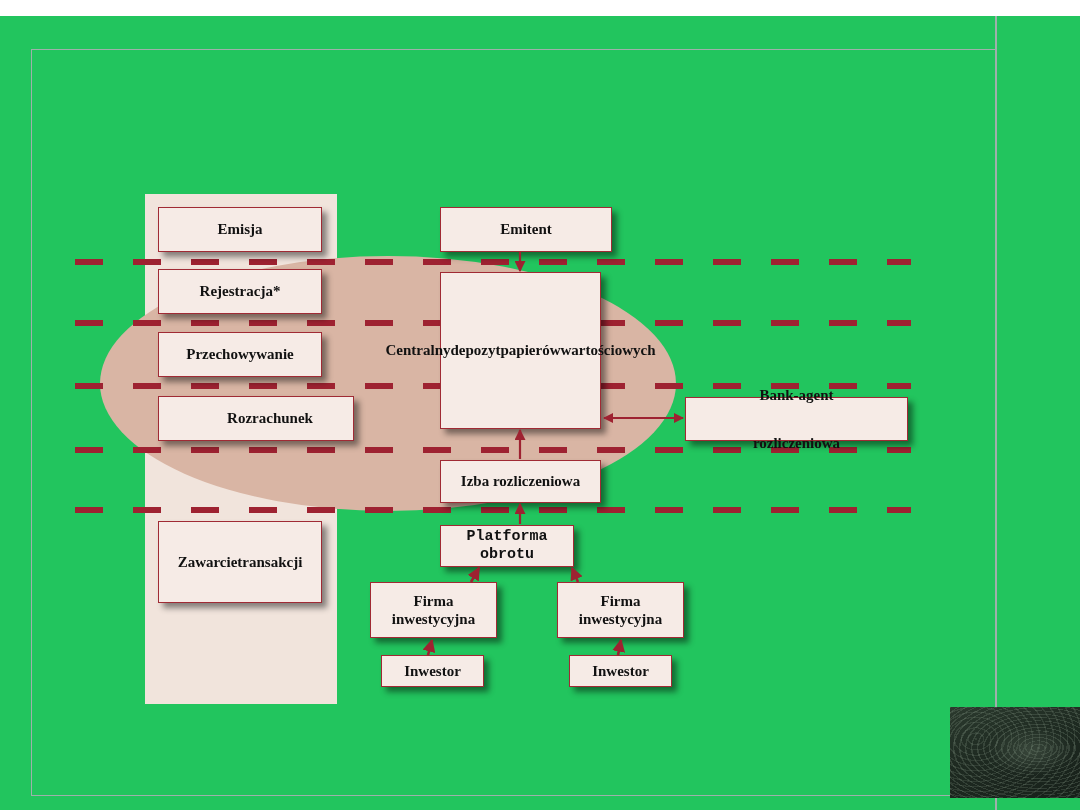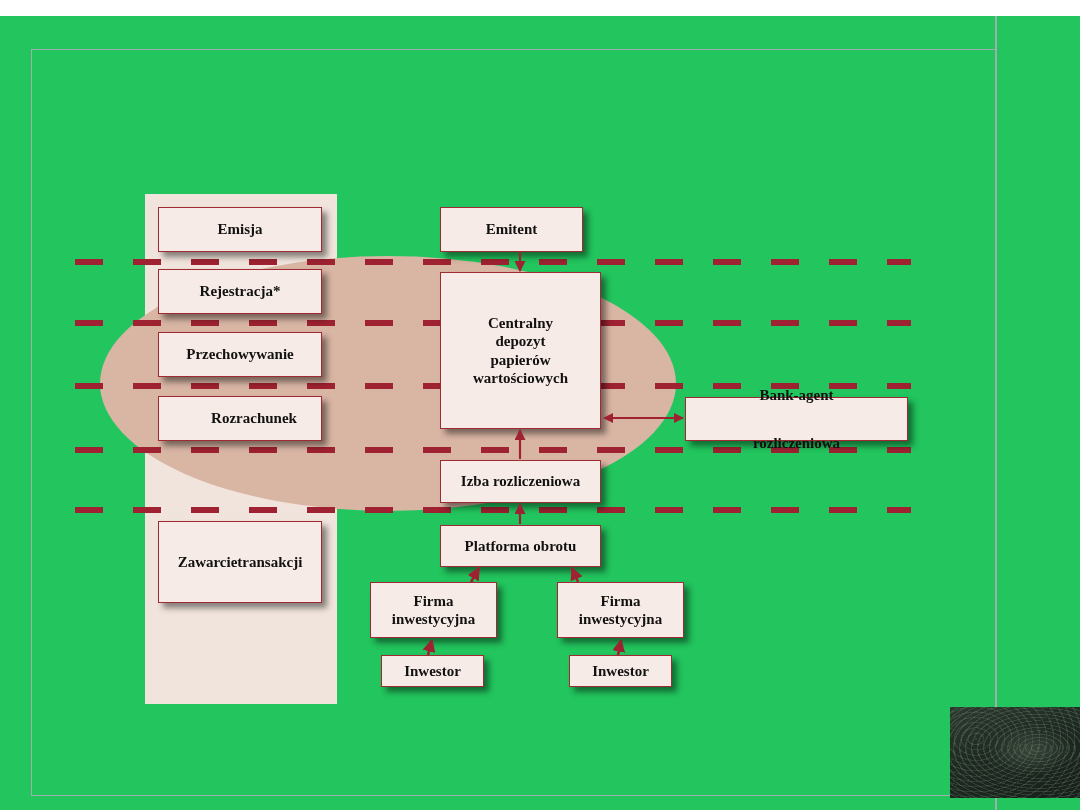--- a/index.html
+++ b/index.html
@@ -143,51 +143,51 @@
   </div>
 
   <div class="node" style="left:158px; top:316px; width:164px; height:45px;">
     <span>Przechowywanie</span>
   </div>
 
   <div class="node" style="left:158px; top:253px; width:164px; height:45px;">
     <span>Rejestracja*</span>
   </div>
 
-  <div class="node" style="left:158px; top:380px; width:164px; height:45px;padding-left:32px;">
+  <div class="node" style="left:158px; top:380px; width:196px; height:45px;padding-left:32px;">
     <span>Rozrachunek</span>
   </div>
 
 
   <div class="node" style="left:158px; top:505px; width:164px; height:82px; flex-direction:row;">
     <span>Zawarcie</span>
     <span>transakcji</span>
   </div>
 
-  <div class="node" style="left:440px; top:191px; width:143px; height:45px;">
+  <div class="node" style="left:440px; top:191px; width:172px; height:45px;">
     <span>Emitent</span>
   </div>
 
-  <div class="node" style="left:440px; top:256px; width:161px; height:157px; flex-direction:column;">
+  <div class="node" style="left:440px; top:256px; width:161px; height:157px; flex-direction:row;">
     <span>Centralny</span>
     <span>depozyt</span>
     <span>papierów</span>
     <span>wartościowych</span>
   </div>
 
   <div class="node" style="left:685px; top:381px; width:223px; height:44px; flex-direction:column;gap:29px;">
     <span>Bank-agent</span>
     <span>rozliczeniowa</span>
   </div>
 
   <div class="node" style="left:440px; top:444px; width:161px; height:43px;justify-content:center;">
     <span>Izba rozliczeniowa</span>
   </div>
 
-  <div class="node" style="left:440px; top:509px; width:161px; height:42px;">
+  <div class="node" style="left:440px; top:509px; width:134px; height:42px;font-family:Liberation Mono, monospace;">
     <span>Platforma obrotu</span>
   </div>
 
   <div class="node" style="left:370px; top:566px; width:127px; height:56px; flex-direction:column;">
     <span>Firma</span>
     <span>inwestycyjna</span>
   </div>
 
   <div class="node" style="left:557px; top:566px; width:127px; height:56px; flex-direction:column;">
     <span>Firma</span>

